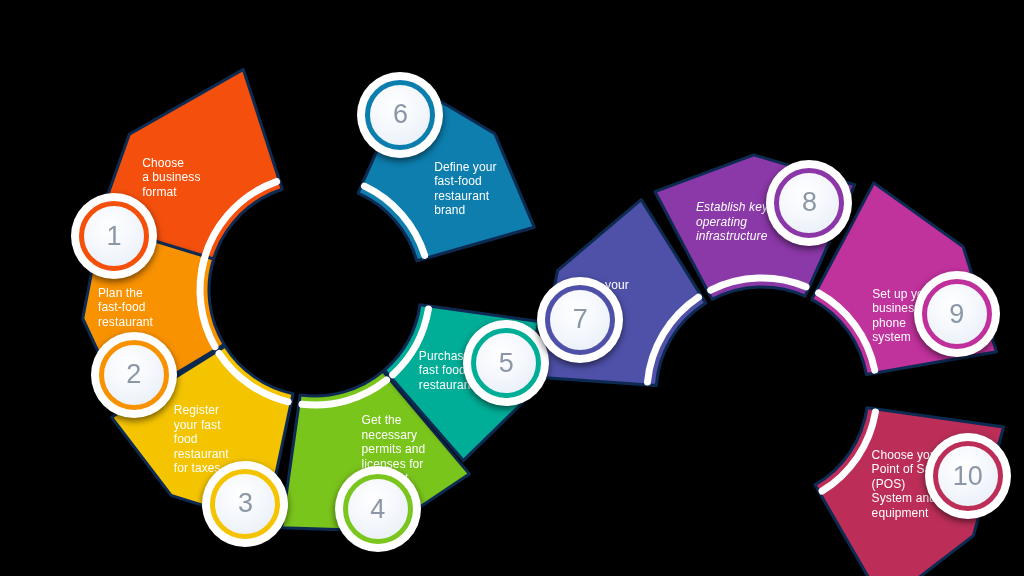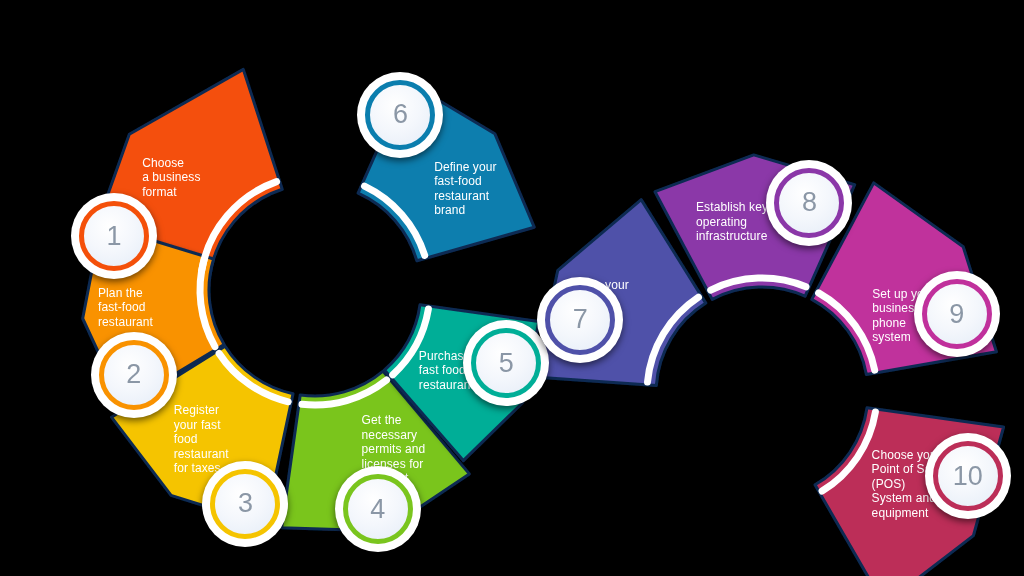--- a/index.html
+++ b/index.html
@@ -185,21 +185,21 @@
 fast food
 restaurant insurance</div>
       <div class="wedge-label" style="left: 406.151px; top: 159.901px; width: 112px; margin-left: 28px;">Define your
 fast-food
 restaurant
 brand</div>
       <div class="wedge-label" style="left: 565.044px; top: 278px; width: 112px;">Create your
 fast-food
 restaurant
 website</div>
-      <div class="wedge-label" style="left: 696.021px; top: 200.192px; width: 112px;">Establish key
+      <div class="wedge-label" style="left: 696.021px; top: 200.192px; width: 112px; font-style: italic;">Establish key
 operating
 infrastructure</div>
       <div class="wedge-label" style="left: 872.188px; top: 286.847px; width: 112px;">Set up your
 business
 phone
 system</div>
       <div class="wedge-label" style="left: 871.617px; top: 447.75px; width: 112px;">Choose your
 Point of Sale
 (POS)
 System and

